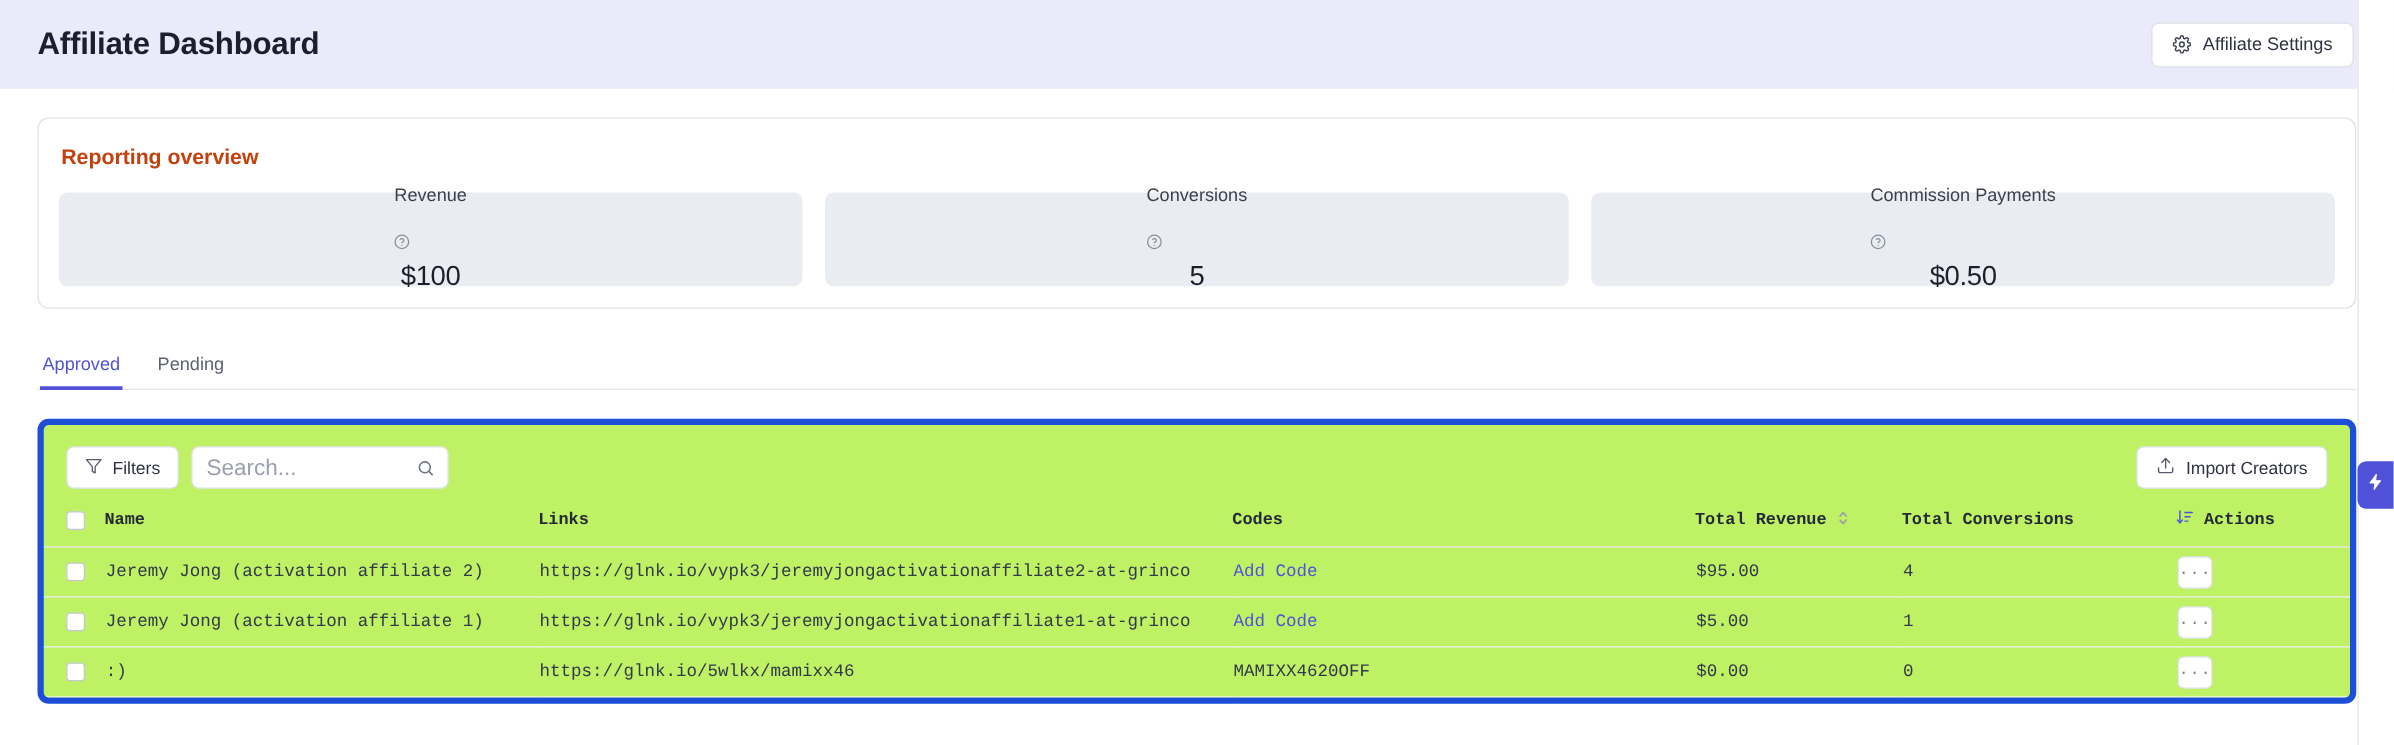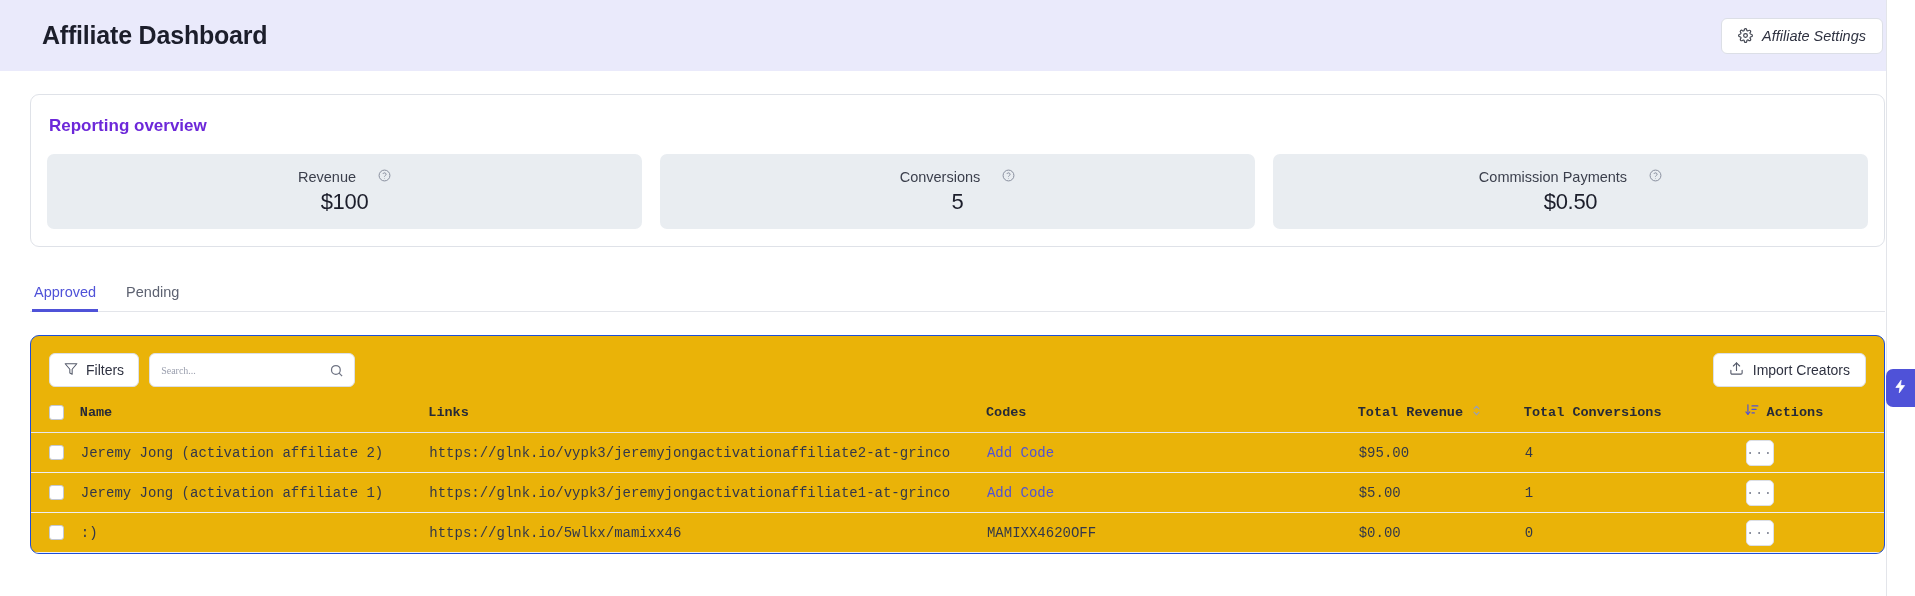--- a/index.html
+++ b/index.html
@@ -21,52 +21,50 @@
     display: flex;
     align-items: center;
     justify-content: space-between;
     padding: 0 32px 0 30px;
   }
   .page-title {
     font-size: 25px;
     font-weight: 700;
     color: #1c1e2b;
     letter-spacing: -0.2px;
-    margin-left: 12px;
   }
   .settings-btn {
     display: inline-flex;
     align-items: center;
     gap: 9px;
     height: 36px;
     padding: 0 16px;
     background: #ffffff;
     border: 1px solid #dcdfe6;
     border-radius: 6px;
     font-size: 14.5px;
     color: #2f3241;
     cursor: pointer;
-    font-style: italic;
   }
   .settings-btn svg { display:block; }
 
   
   .content { padding: 0 30px; }
 
   .report-card {
     margin-top: 23px;
     border: 1px solid #dfe2e8;
     border-radius: 9px;
     background: #fff;
     padding: 18px 16px 17px 16px;
   }
   .report-title {
     font-size: 17px;
     font-weight: 700;
-    color: #6d28d9;
+    color: #c2410c;
     margin: 3px 0 0 2px;
   }
   .stats-row {
     display: flex;
     gap: 18px;
     margin-top: 18px;
   }
   .stat-tile {
     flex: 1 1 0;
     background: #e9edf1;
@@ -76,20 +74,21 @@
     flex-direction: column;
     align-items: center;
     justify-content: center;
     gap: 4px;
   }
   .stat-label {
     display: inline-flex;
     gap: 22px;
     font-size: 14.5px;
     color: #3b3f4c;
+    flex-direction: column;
   }
   .stat-value {
     font-size: 22px;
     color: #1c1e2b;
     letter-spacing: -0.3px;
   }
   .info-ico { display:block; }
 
   
   .tabs {
@@ -106,23 +105,23 @@
     padding: 0 2px 9px 2px;
     cursor: pointer;
     border-bottom: 3px solid transparent;
     margin-bottom: -1px;
   }
   .tab.active { color: #4f52d8; font-weight: 400; border-bottom-color: #4f52d8; }
 
   
   .table-card {
     margin-top: 23px;
-    border: 1px solid #1d4ed8;
+    border: 5px solid #1d4ed8;
     border-radius: 9px;
-    background:#eab308;
+    background:#bef264;
     overflow: hidden;
   }
   .table-toolbar {
     display: flex;
     align-items: center;
     justify-content: space-between;
     padding: 17px 18px 16px 18px;
   }
   .toolbar-left { display:flex; align-items:center; gap: 10px; }
   .filters-btn {
@@ -133,21 +132,21 @@
   }
   .search-box {
     position: relative;
     width: 206px; height: 34px;
     border:1px solid #dcdfe6; border-radius:6px;
     background:#fff;
     display:flex; align-items:center;
   }
   .search-box input {
     border:none; outline:none; background:transparent;
-    font-family: Liberation Serif, serif; font-size: 10px; color:#2f3241;
+    font-family: Liberation Sans, sans-serif; font-size: 18px; color:#2f3241;
     padding: 0 30px 0 11px; width:100%; height:100%;
   }
   .search-box input::placeholder { color:#9a9fae; }
   .search-ico { position:absolute; right: 10px; top: 9px; }
   .import-btn {
     display:inline-flex; align-items:center; gap:9px;
     height: 34px; padding: 0 15px;
     border:1px solid #dcdfe6; border-radius:6px;
     background:#fff; font-size:14px; color:#2f3241; cursor:pointer;
   }

